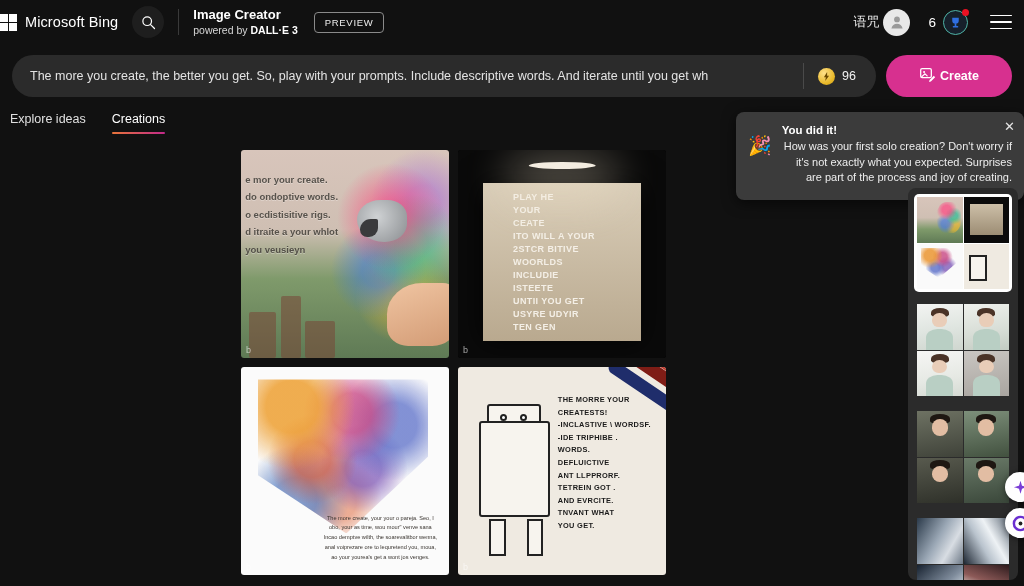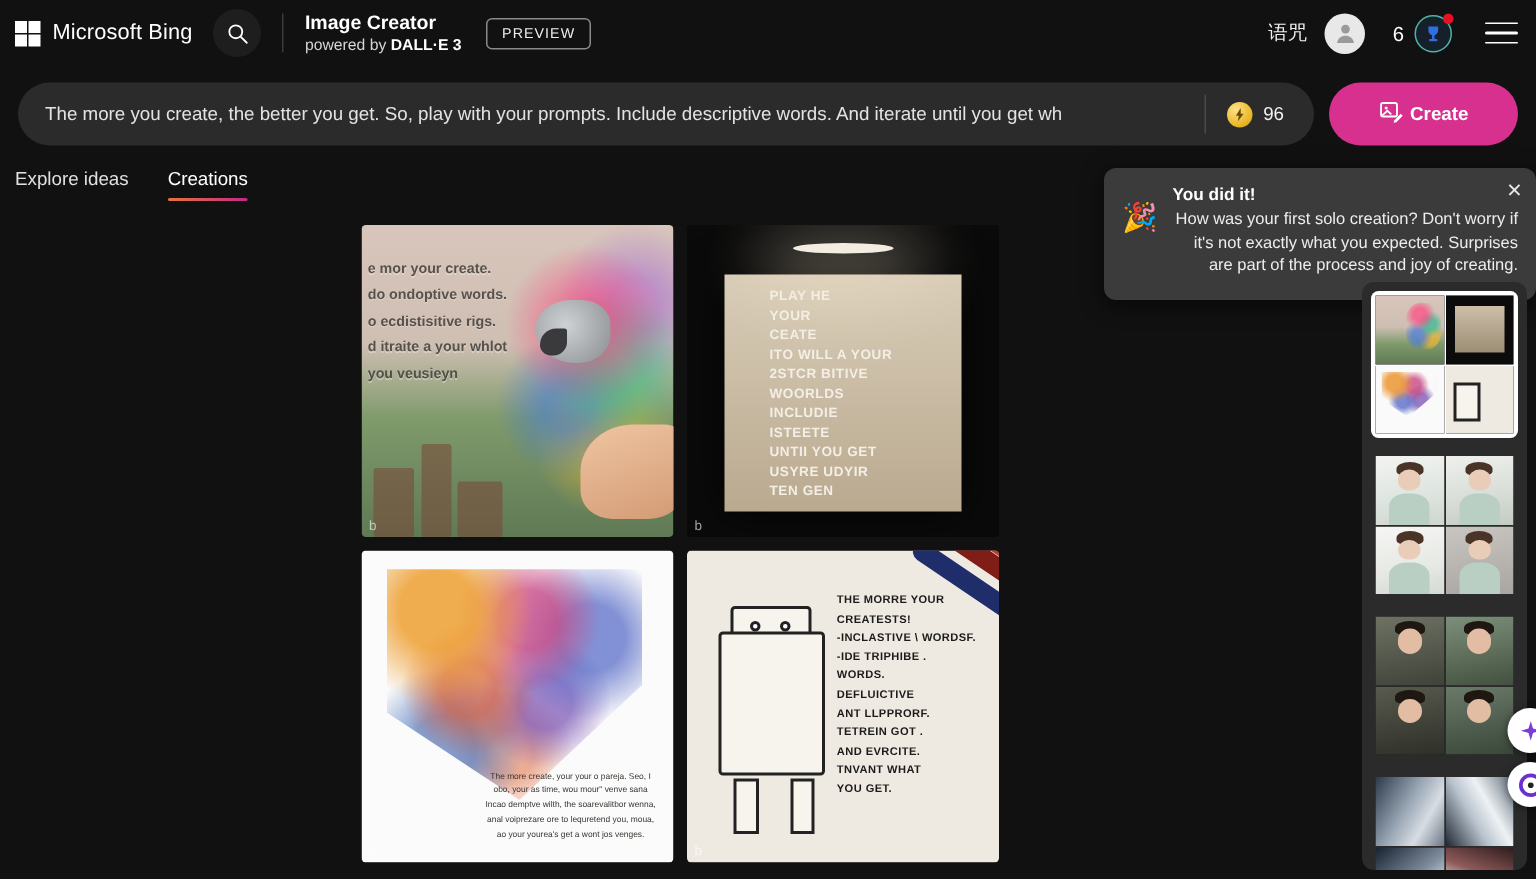--- a/index.html
+++ b/index.html
@@ -10,21 +10,21 @@
     overflow: hidden;
     color: #ffffff;
   }
   #app { position: relative; width: 1024px; height: 586px; background: #111111; }
 
   
   .topbar {
     position: absolute; left: 0; top: 0; width: 1024px; height: 44px;
     background: #111111; display: flex; align-items: center;
   }
-  .brand { display: flex; align-items: center; gap: 8px; padding-left: 10px; }
+  .brand { display: flex; align-items: center; gap: 8px; }
   .ms-logo { width: 17px; height: 17px; display: grid; grid-template-columns: 8px 8px;
              grid-template-rows: 8px 8px; gap: 1px; }
   .ms-logo i { background: #ffffff; display: block; }
   .brand-text { font-size: 14.5px; font-weight: 400; color: #fff; letter-spacing: .1px; }
 
   .search-circle {
     width: 32px; height: 32px; border-radius: 50%; background: #1e1e1e;
     display: flex; align-items: center; justify-content: center; margin-left: 14px;
   }
   .divider-v { width: 1px; height: 26px; background: #3a3a3a; margin: 0 14px; }
@@ -33,21 +33,21 @@
   .app-title .t1 { font-size: 13px; font-weight: bold; color: #fff; display:block; }
   .app-title .t2 { font-size: 10.5px; color: #d6d6d6; display:block; margin-top: 1px; }
   .app-title .t2 b { color: #fff; font-weight: bold; }
 
   .preview-badge {
     margin-left: 16px; border: 1px solid #8a8a8a; border-radius: 4px;
     padding: 4px 10px; font-size: 9.5px; letter-spacing: .7px; color: #ededed;
   }
 
   .topbar-right { margin-left: auto; display: flex; align-items: center; gap: 0; padding-right: 12px; }
-  .lang-text { font-size: 13px; color: #efefef; margin-right: 12px; }
+  .lang-text { font-size: 13px; color: #efefef; margin-right: 4px; }
   .avatar {
     width: 27px; height: 27px; border-radius: 50%; background: #e8e8e8;
     display: flex; align-items: center; justify-content: center;
   }
   .rewards-wrap { display: flex; align-items: center; margin-left: 18px; position: relative; }
   .rewards-count { font-size: 13.5px; color: #fff; margin-right: 7px; }
   .rewards-circle {
     width: 25px; height: 25px; border-radius: 50%; background: #16202b;
     border: 1.5px solid #4fb3a6; display:flex; align-items:center; justify-content:center;
     position: relative;

